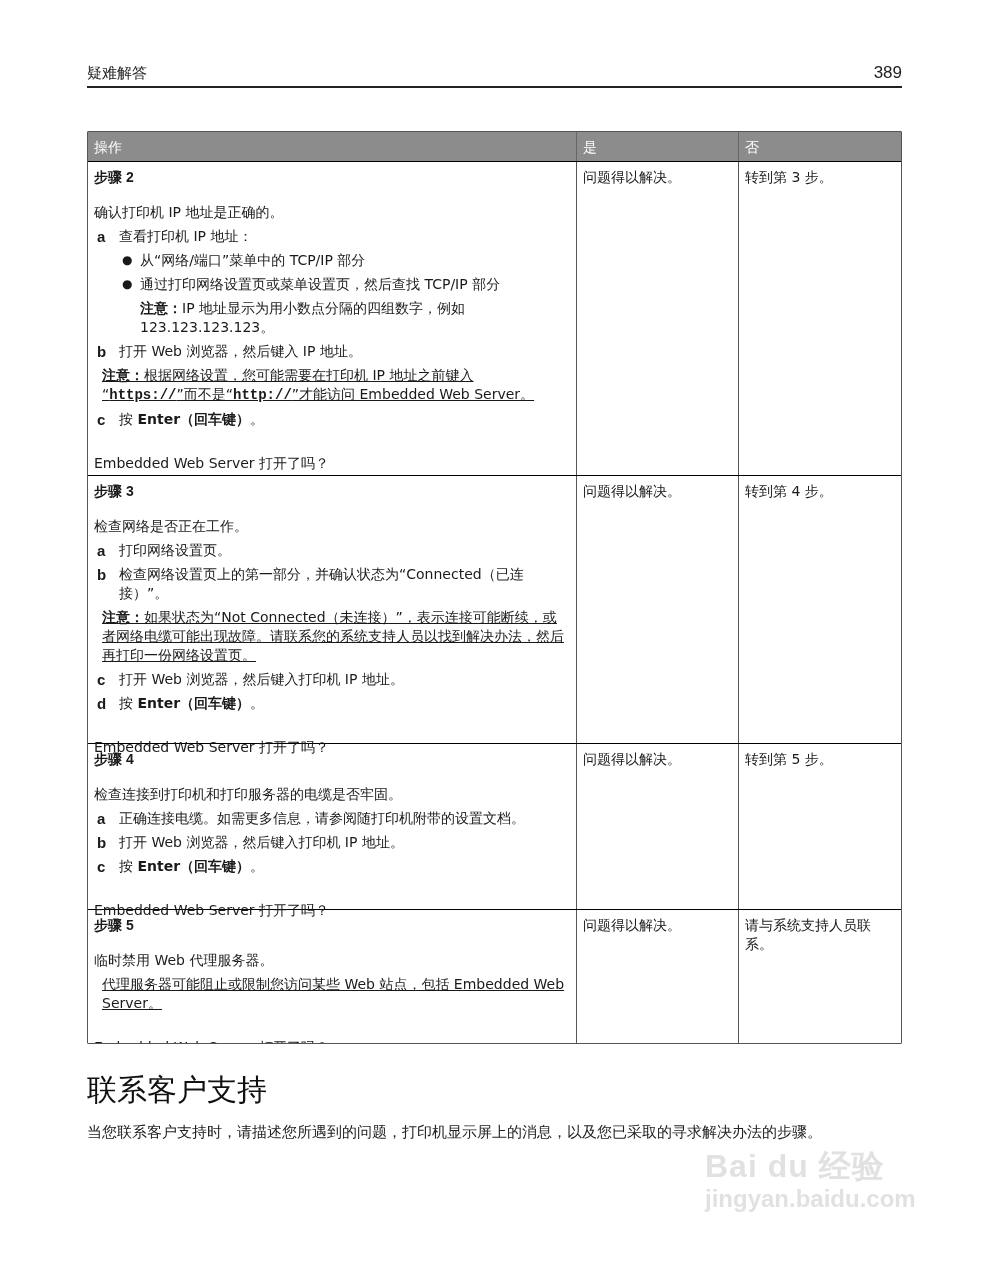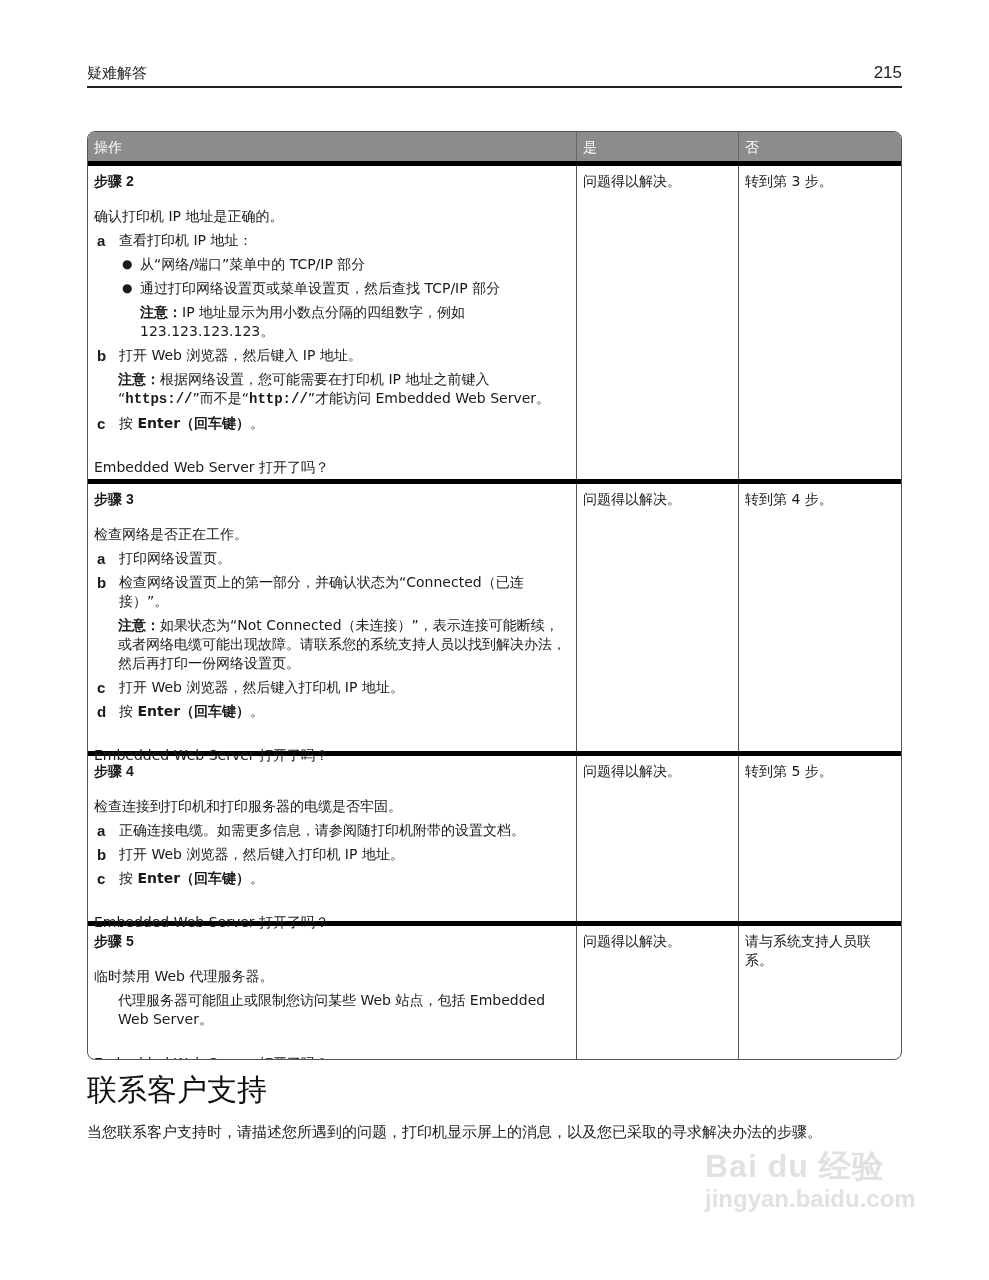--- a/index.html
+++ b/index.html
@@ -10,42 +10,42 @@
   }
   .header {
     position: absolute; left: 87px; top: 62px; width: 815px; height: 24px;
     border-bottom: 2px solid #222;
   }
   .header .title { position: absolute; left: 0; top: 2px; font-size: 15px; font-family: "DejaVu Serif", serif; color: #222; }
   .header .page { position: absolute; right: 0; top: 1px; font-size: 17px; font-family: "Liberation Sans", sans-serif; color: #222; }
 
   .tbl {
     position: absolute; left: 87px; top: 131px; width: 813px;
-    border: 1px solid #555; border-radius: 8px; overflow: hidden;
+    border: 1px solid #555; border-radius: 1px; overflow: hidden;
     font-size: 14px; line-height: 19px;
   }
-  .row { display: flex; border-top: 5px solid #000000; }
+  .row { display: flex; border-top: 1px solid #000000; }
   .row:first-child { border-top: none; }
   .cell { padding: 6px 6px; box-sizing: border-box; }
   .c1 { width: 489px; border-right: 1px solid #555; }
   .c2 { width: 162px; border-right: 1px solid #555; }
   .c3 { width: 162px; }
   .hdr { background: #8c8c8c; color: #fff; height: 29px; }
   .hdr .cell { padding: 6px 6px; font-family: "DejaVu Serif", serif; font-size: 14px; }
   .hdr .c1, .hdr .c2 { border-right: 1px solid #666; }
 
   .step-title { font-weight: bold; font-family: "Liberation Sans", sans-serif; margin-bottom: 4px; }
   .p { margin: 16px 0 5px 0; }
   .item { display: flex; margin: 0 0 5px 0; }
   .item .lbl { width: 22px; flex: none; font-weight: bold; font-family: "Liberation Sans", sans-serif; font-size: 15px; padding-left: 3px; }
   .item .txt { flex: 1; }
   .bullet { display: flex; margin: 0 0 5px 28px; }
   .bullet .dot { width: 18px; flex: none; font-size: 12px; }
   .note { margin: 0 0 5px 46px; }
-  .note-b { margin: 0 0 5px 24px; }
+  .note-b { margin: 0 0 5px 8px; text-decoration: underline; }
   .note b, .note-b b { font-weight: bold; }
   .spacer { height: 16px; }
   .mono { font-family: "Liberation Mono", monospace; font-weight: bold; }
   .question { margin-top: 4px; }
   .bold { font-weight: bold; }
 
   .section-title {
     position: absolute; left: 87px; top: 1070px;
     font-size: 30px; font-family: "DejaVu Serif", serif; font-weight: normal; color: #111;
   }
@@ -59,21 +59,21 @@
     pointer-events: none;
   }
   .watermark .wm1 { font-size: 32px; font-weight: bold; letter-spacing: 1px; }
   .watermark .wm2 { font-size: 24px; font-weight: bold; margin-top: -4px; }
 </style>
 </head>
 <body>
 
 <div class="header">
   <span class="title">疑难解答</span>
-  <span class="page">215</span>
+  <span class="page">389</span>
 </div>
 
 <div class="tbl">
   <div class="row hdr">
     <div class="cell c1">操作</div>
     <div class="cell c2">是</div>
     <div class="cell c3">否</div>
   </div>
 
   <div class="row" style="height:313px;">

